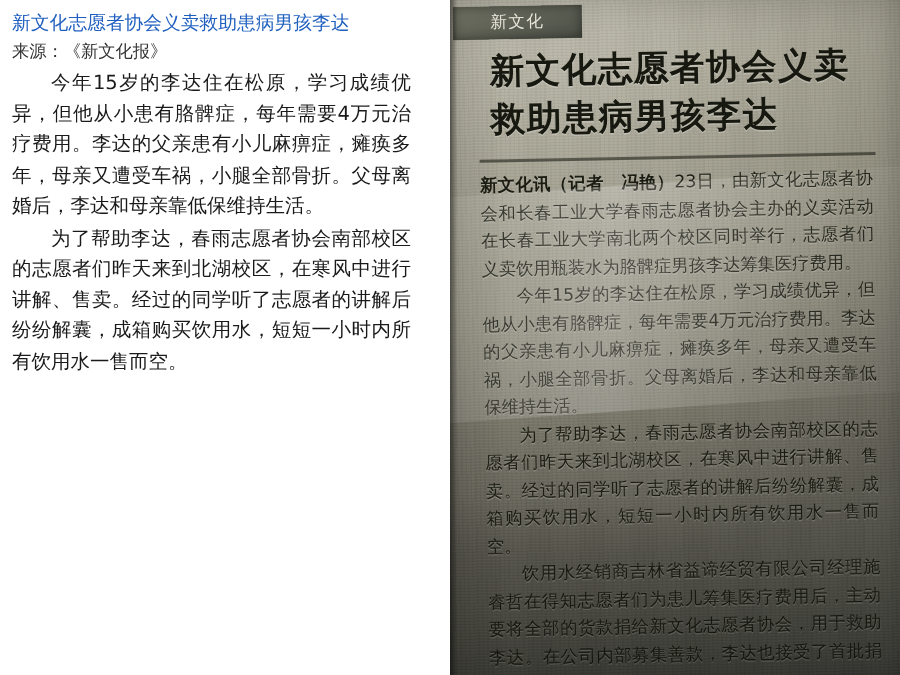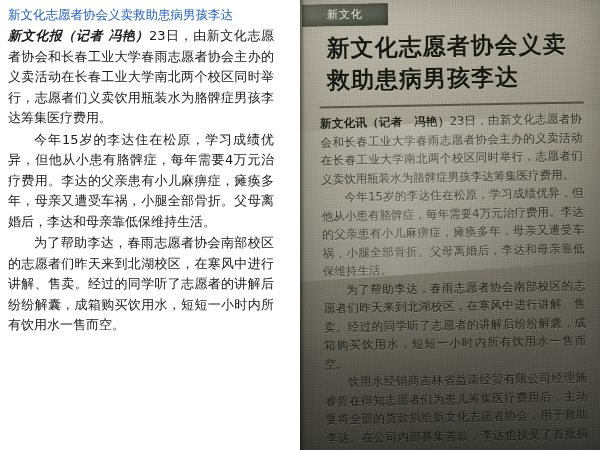--- a/index.html
+++ b/index.html
@@ -197,25 +197,25 @@
 </style>
 </head>
 <body>
 
 <div id="page">
 
   <div class="left-pane">
 
     <div class="headline">新文化志愿者协会义卖救助患病男孩李达</div>
 
+    <div class="source-line">
+      <span>来源</span><span>：</span><span>《新文化报》</span>
+    </div>
 
     <div class="body-text">
-      <p class="para first">
-        <span class="lead-paper">新文化报</span><span class="lead-paper">（记者 冯艳）</span><span>23日，由新文化志愿者协会和长春工业大学春雨志愿者协会主办的义卖活动在长春工业大学南北两个校区同时举行，志愿者们义卖饮用瓶装水为胳髀症男孩李达筹集医疗费用。</span>
-      </p>
       <p class="para">今年15岁的李达住在松原，学习成绩优异，但他从小患有胳髀症，每年需要4万元治疗费用。李达的父亲患有小儿麻痹症，瘫痪多年，母亲又遭受车祸，小腿全部骨折。父母离婚后，李达和母亲靠低保维持生活。</p>
       <p class="para">为了帮助李达，春雨志愿者协会南部校区的志愿者们昨天来到北湖校区，在寒风中进行讲解、售卖。经过的同学听了志愿者的讲解后纷纷解囊，成箱购买饮用水，短短一小时内所有饮用水一售而空。</p>
     </div>
 
     <div class="fade-bottom"></div>
   </div>
 
   <div class="right-pane">
     <div class="newsprint">
       <div class="grain"></div>

